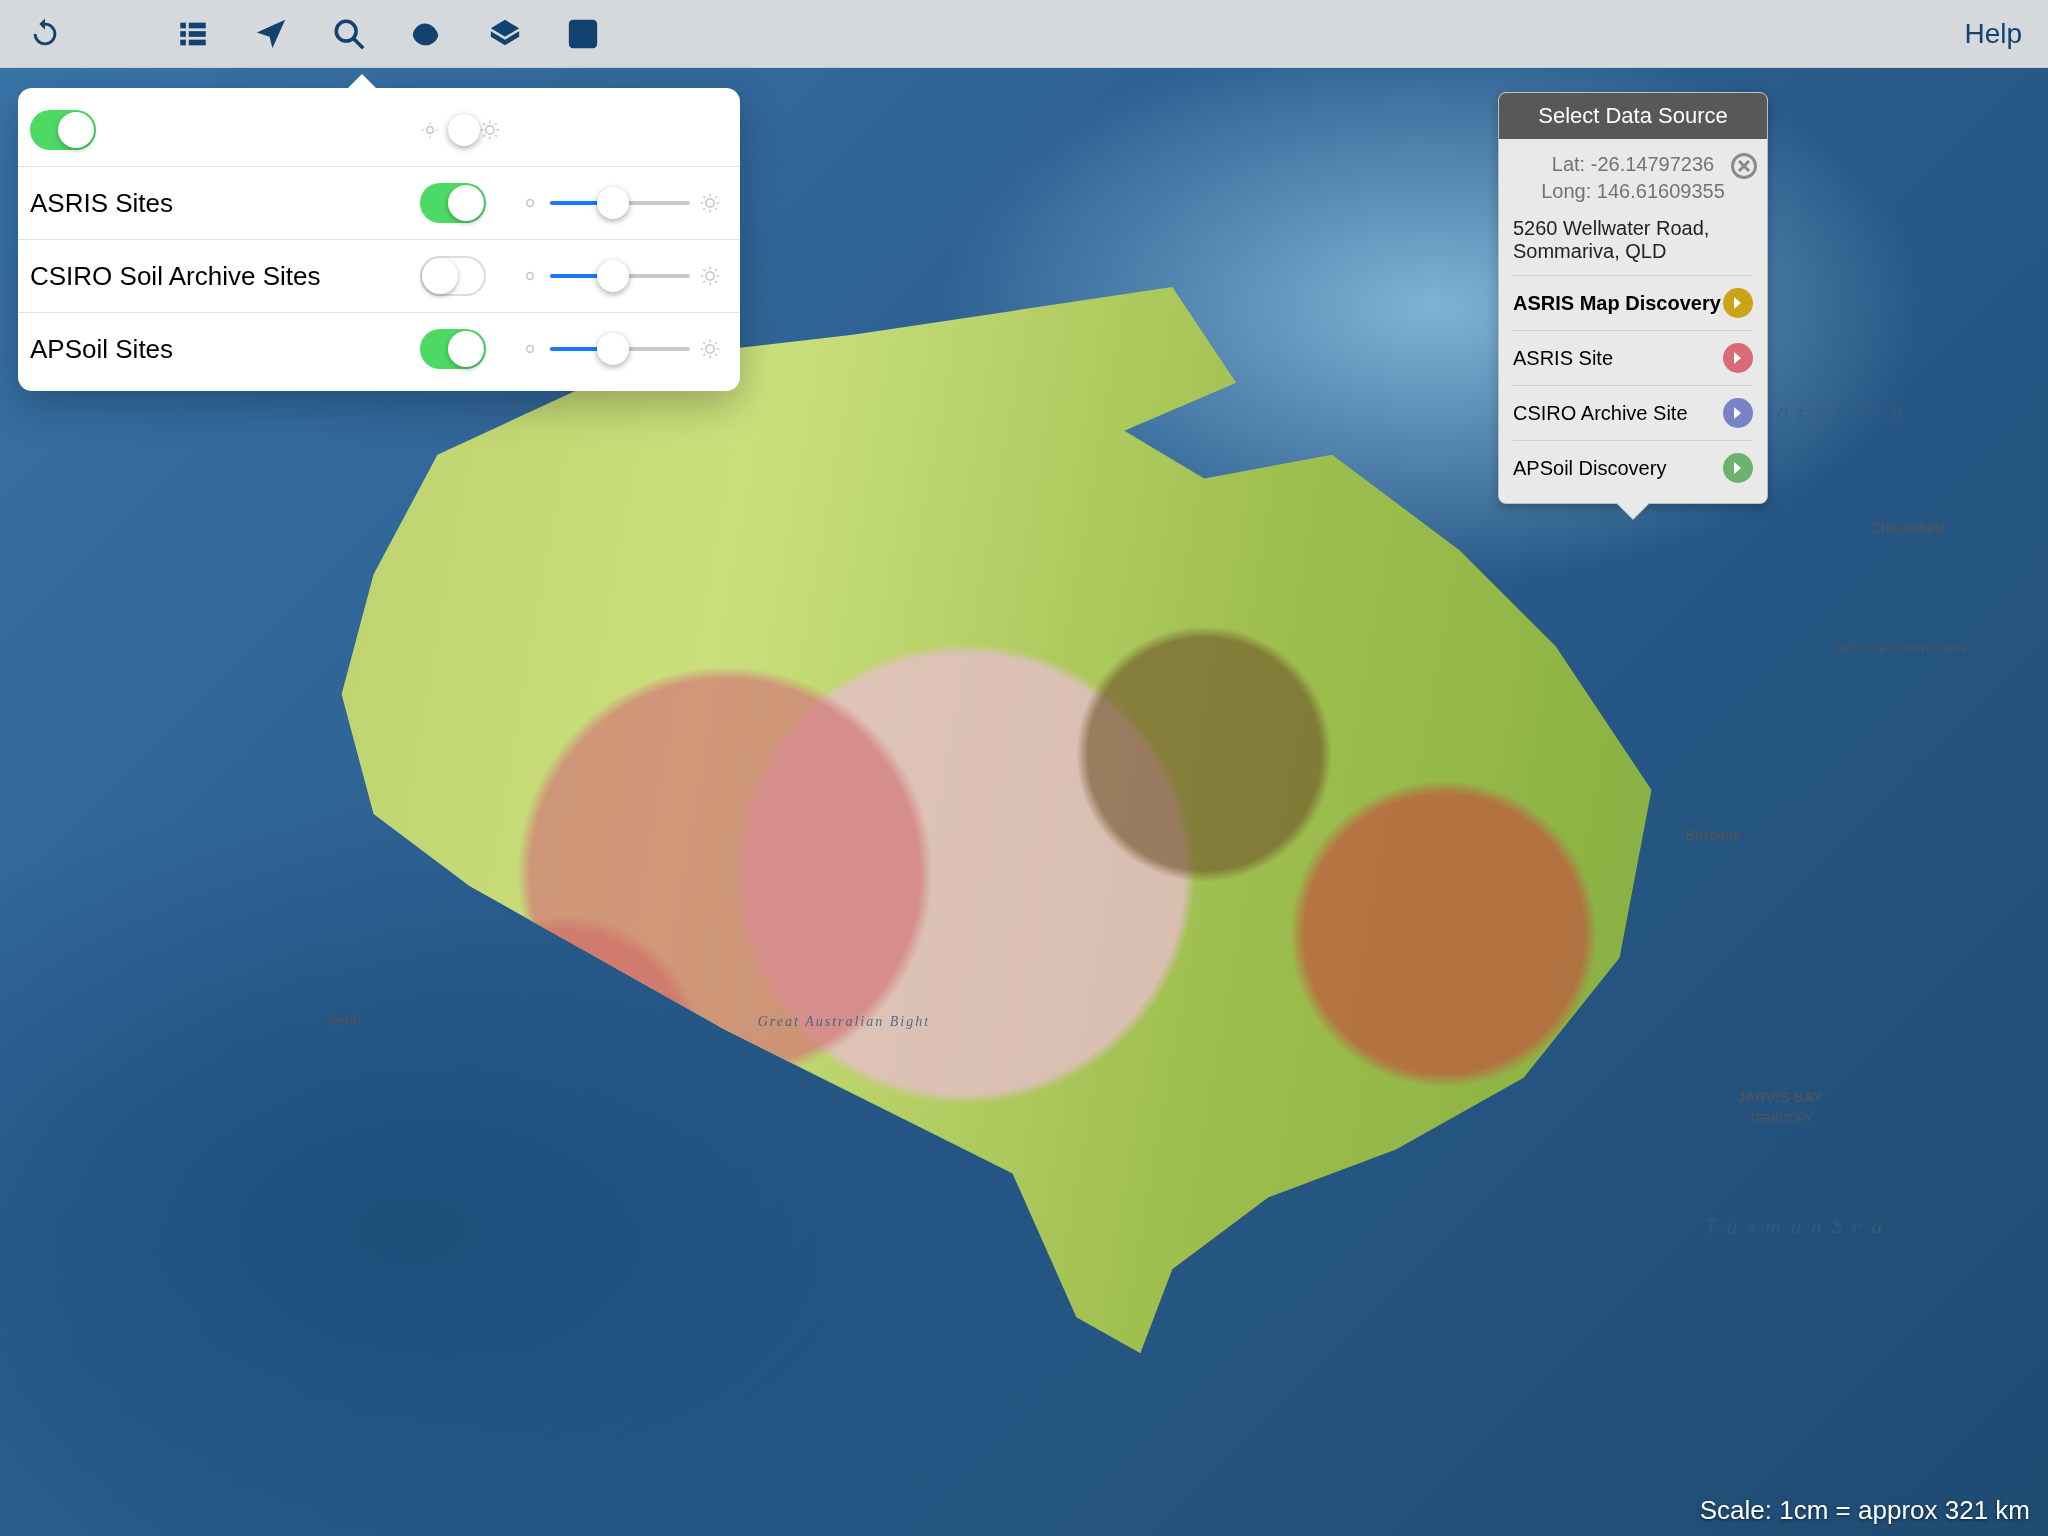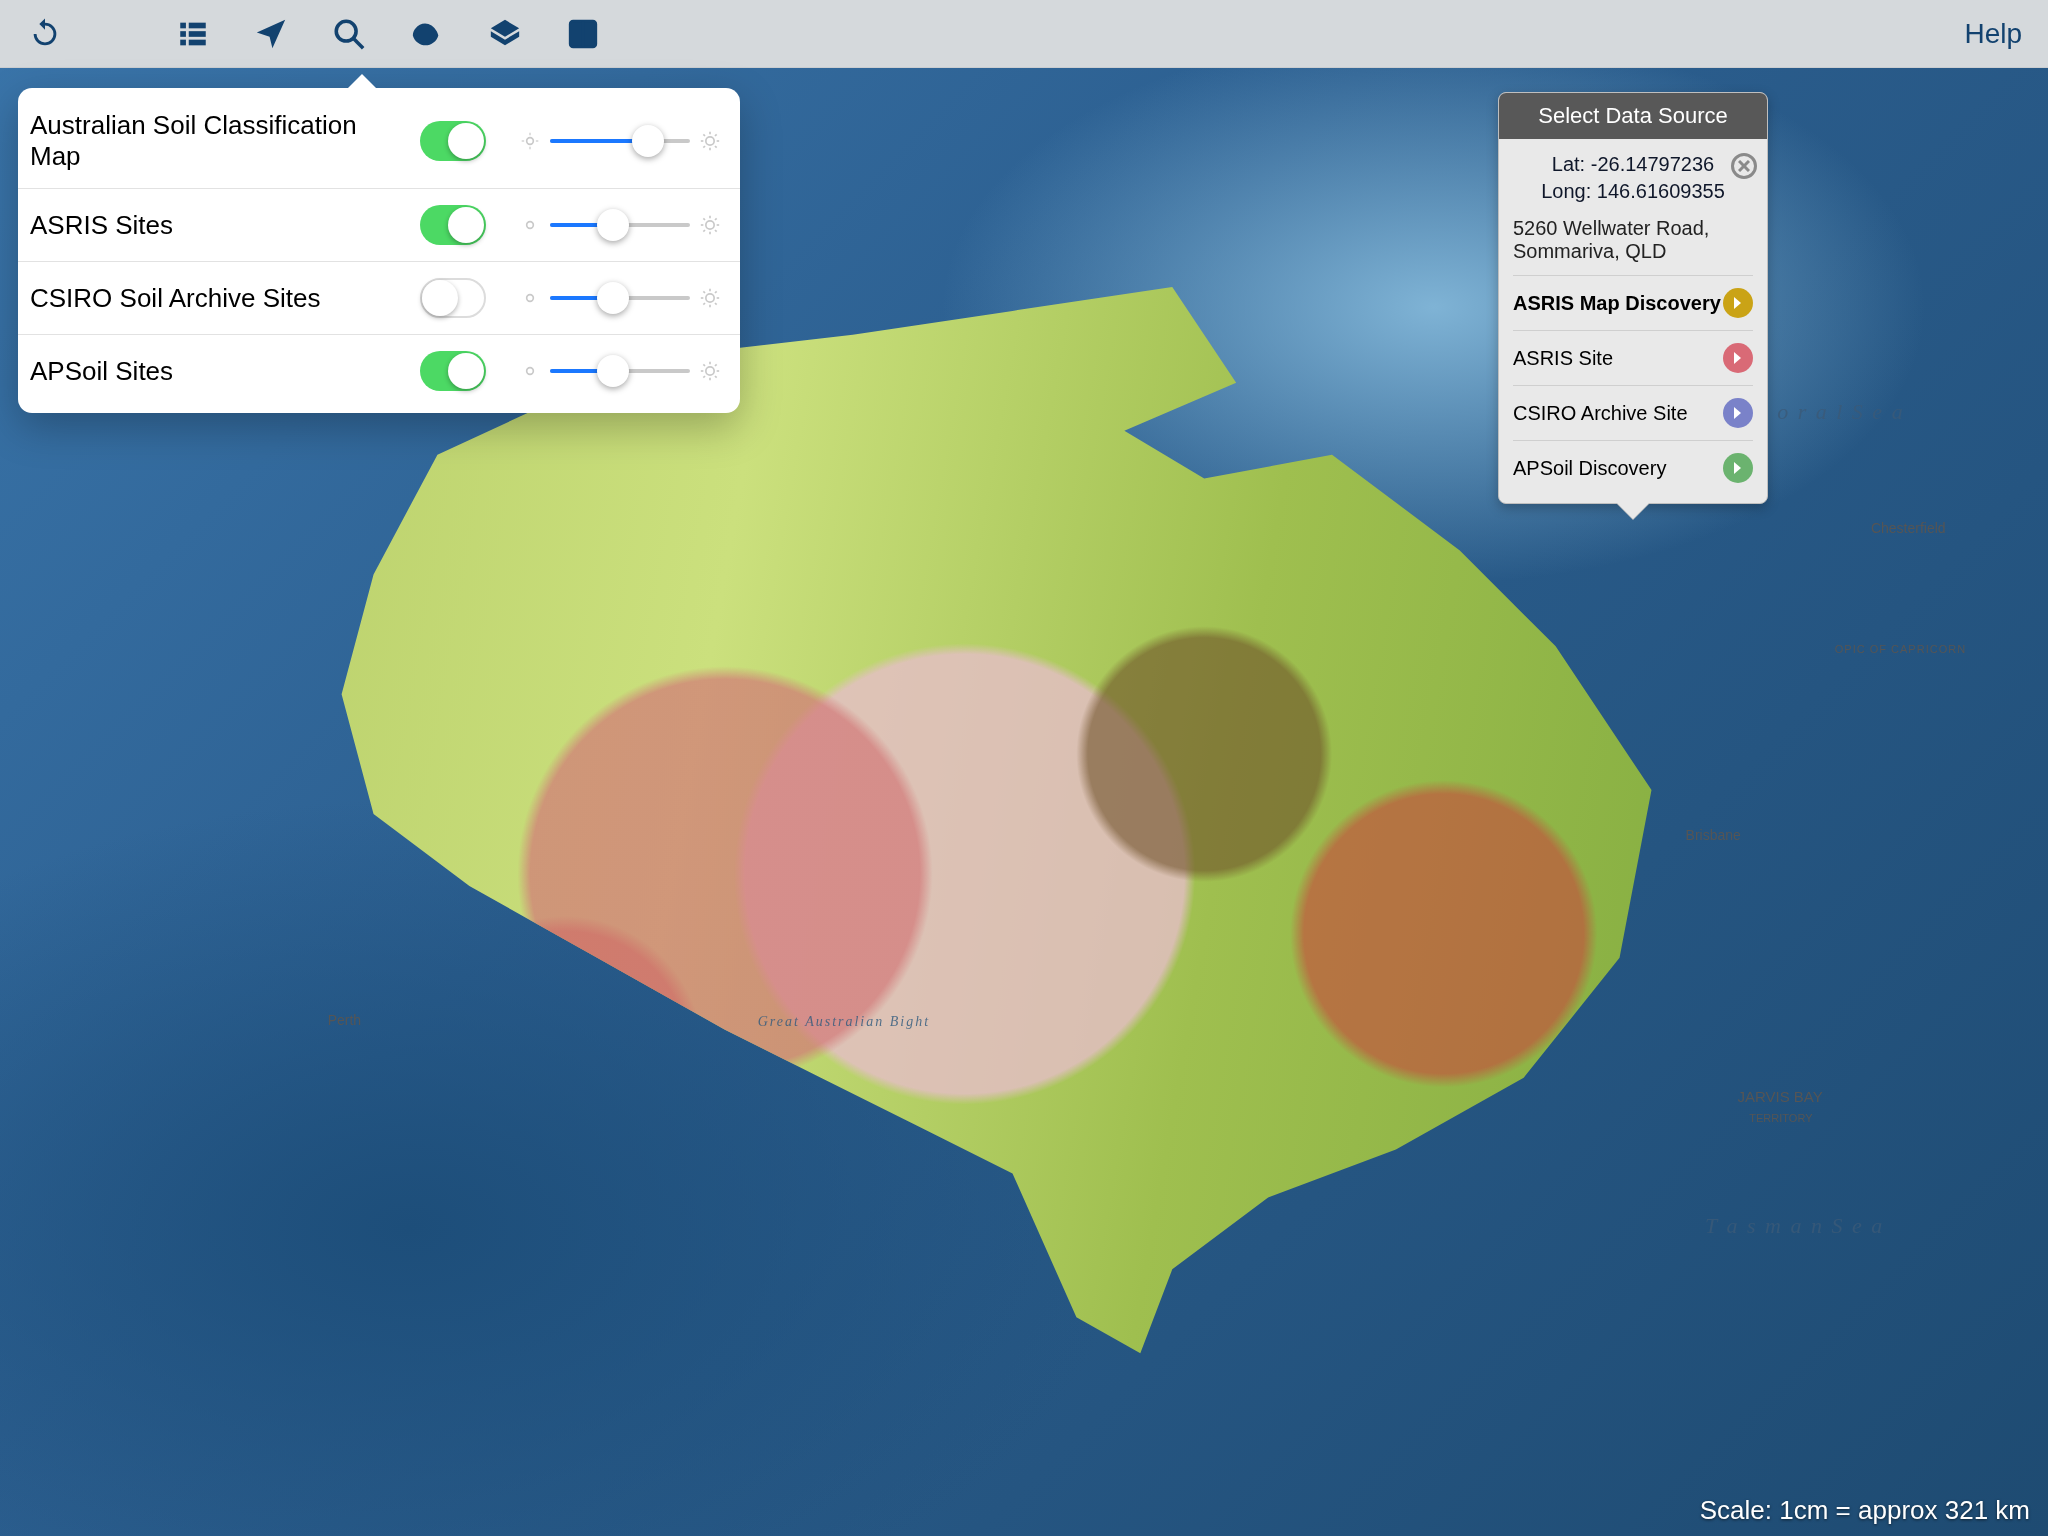--- a/index.html
+++ b/index.html
@@ -136,21 +136,21 @@
     border-top-left-radius:7px; border-top-right-radius:7px;
   }
   .ds-body { padding: 14px 14px 8px 14px; position:relative; }
   .ds-close {
     position:absolute; right:10px; top:14px;
     width:26px; height:26px; border-radius:50%;
     border:3px solid #8a8a8a; display:flex; align-items:center; justify-content:center;
     cursor:pointer;
   }
   .ds-close svg { width:12px; height:12px; stroke:#8a8a8a; stroke-width:3;}
-  .ds-coord { color:#0f172a; margin-bottom:4px; text-align:center;}
+  .ds-coord { color:#737373; margin-bottom:4px; text-align:center;}
   .ds-addr  { color:#222; margin:14px 0 12px 0; }
   .ds-item {
     display:flex; align-items:center; justify-content:space-between;
     border-top:1px solid #cfcfcf; padding:12px 0;
     cursor:pointer;
   }
   .ds-item.selected span:first-child { font-weight:700; }
   .ds-arrow {
     width:30px; height:30px; border-radius:50%;
     display:flex; align-items:center; justify-content:center;
@@ -226,21 +226,20 @@
         <path d="M12 3v18"></path>
       </svg>
   </div>
   <div class="spacer"></div>
   <div class="tb-help">Help</div>
 </div>
 
 <div class="layers-popover">
 
   <div class="layer-row">
-    <div class="layer-label">Australian Soil Classification Map</div>
     <div class="toggle on">
         <div class="knob"></div>
       </div>
     <div class="slider-wrap">
       <span class="sun-icon"><svg viewBox="0 0 24 24">
             <circle cx="12" cy="12" r="4"></circle>
             <g stroke="#aaa">
               <line x1="12" y1="2" x2="12" y2="5"></line>
               <line x1="12" y1="19" x2="12" y2="22"></line>
               <line x1="2" y1="12" x2="5" y2="12"></line>

